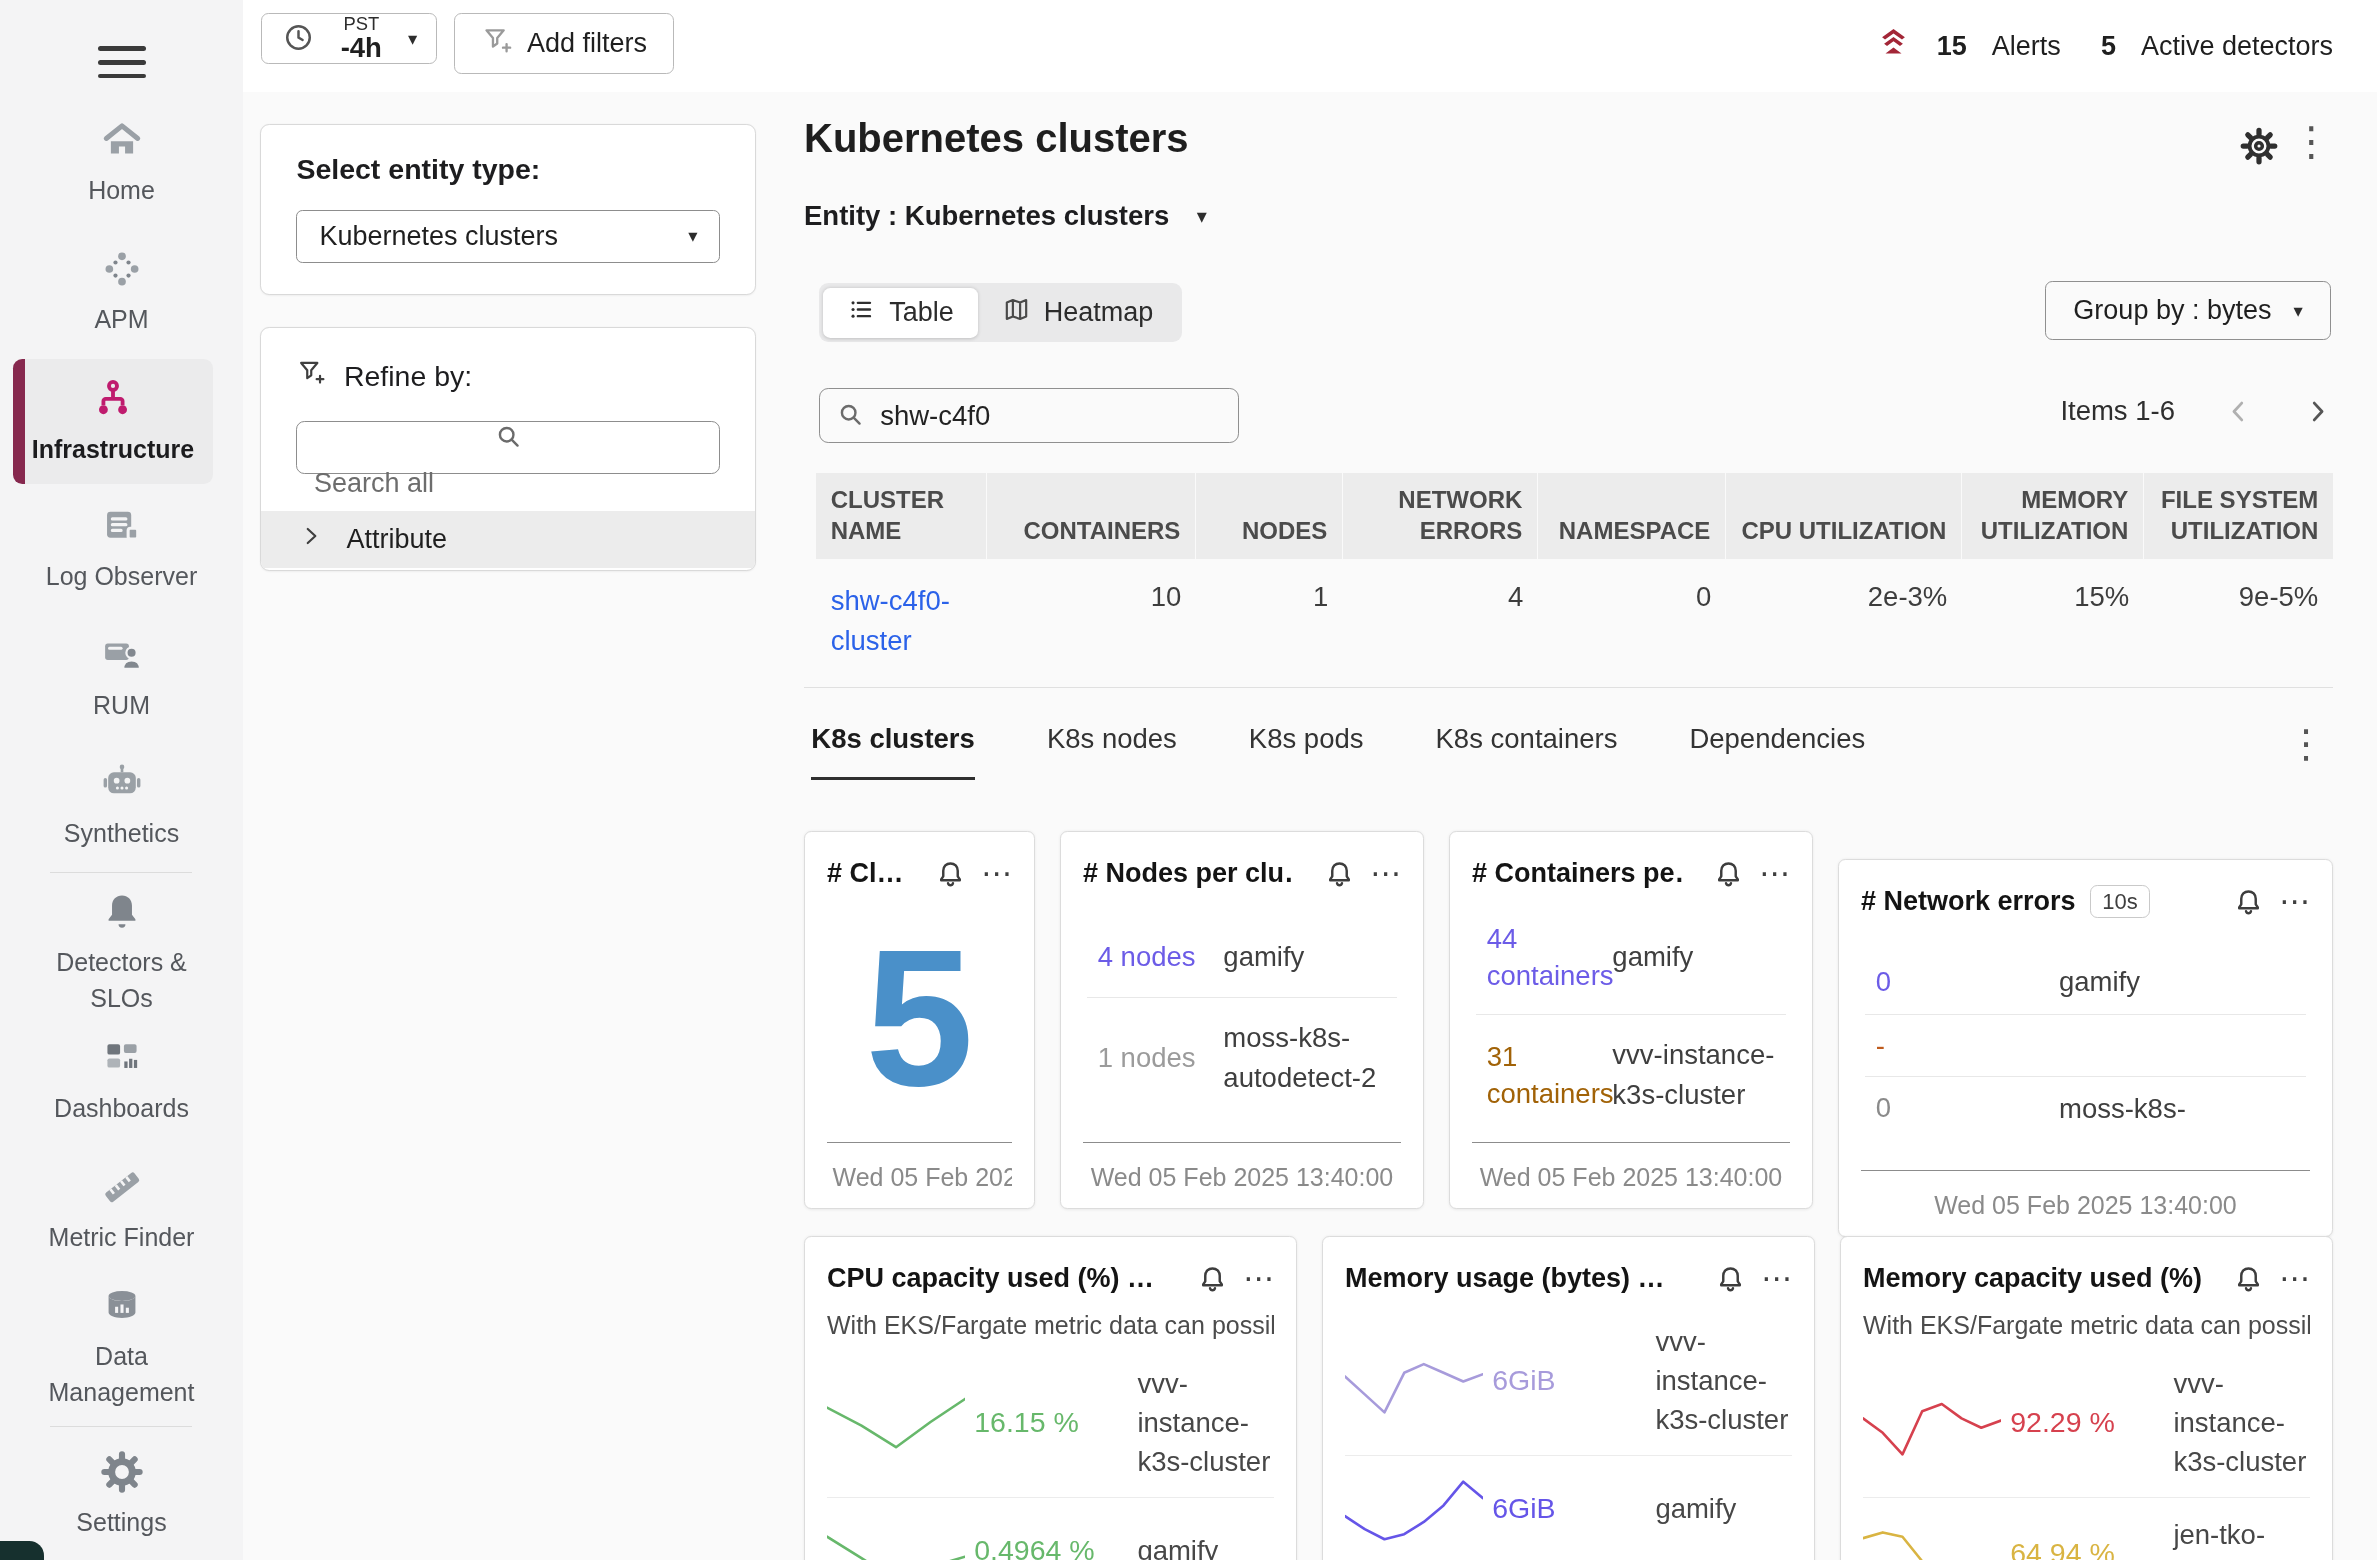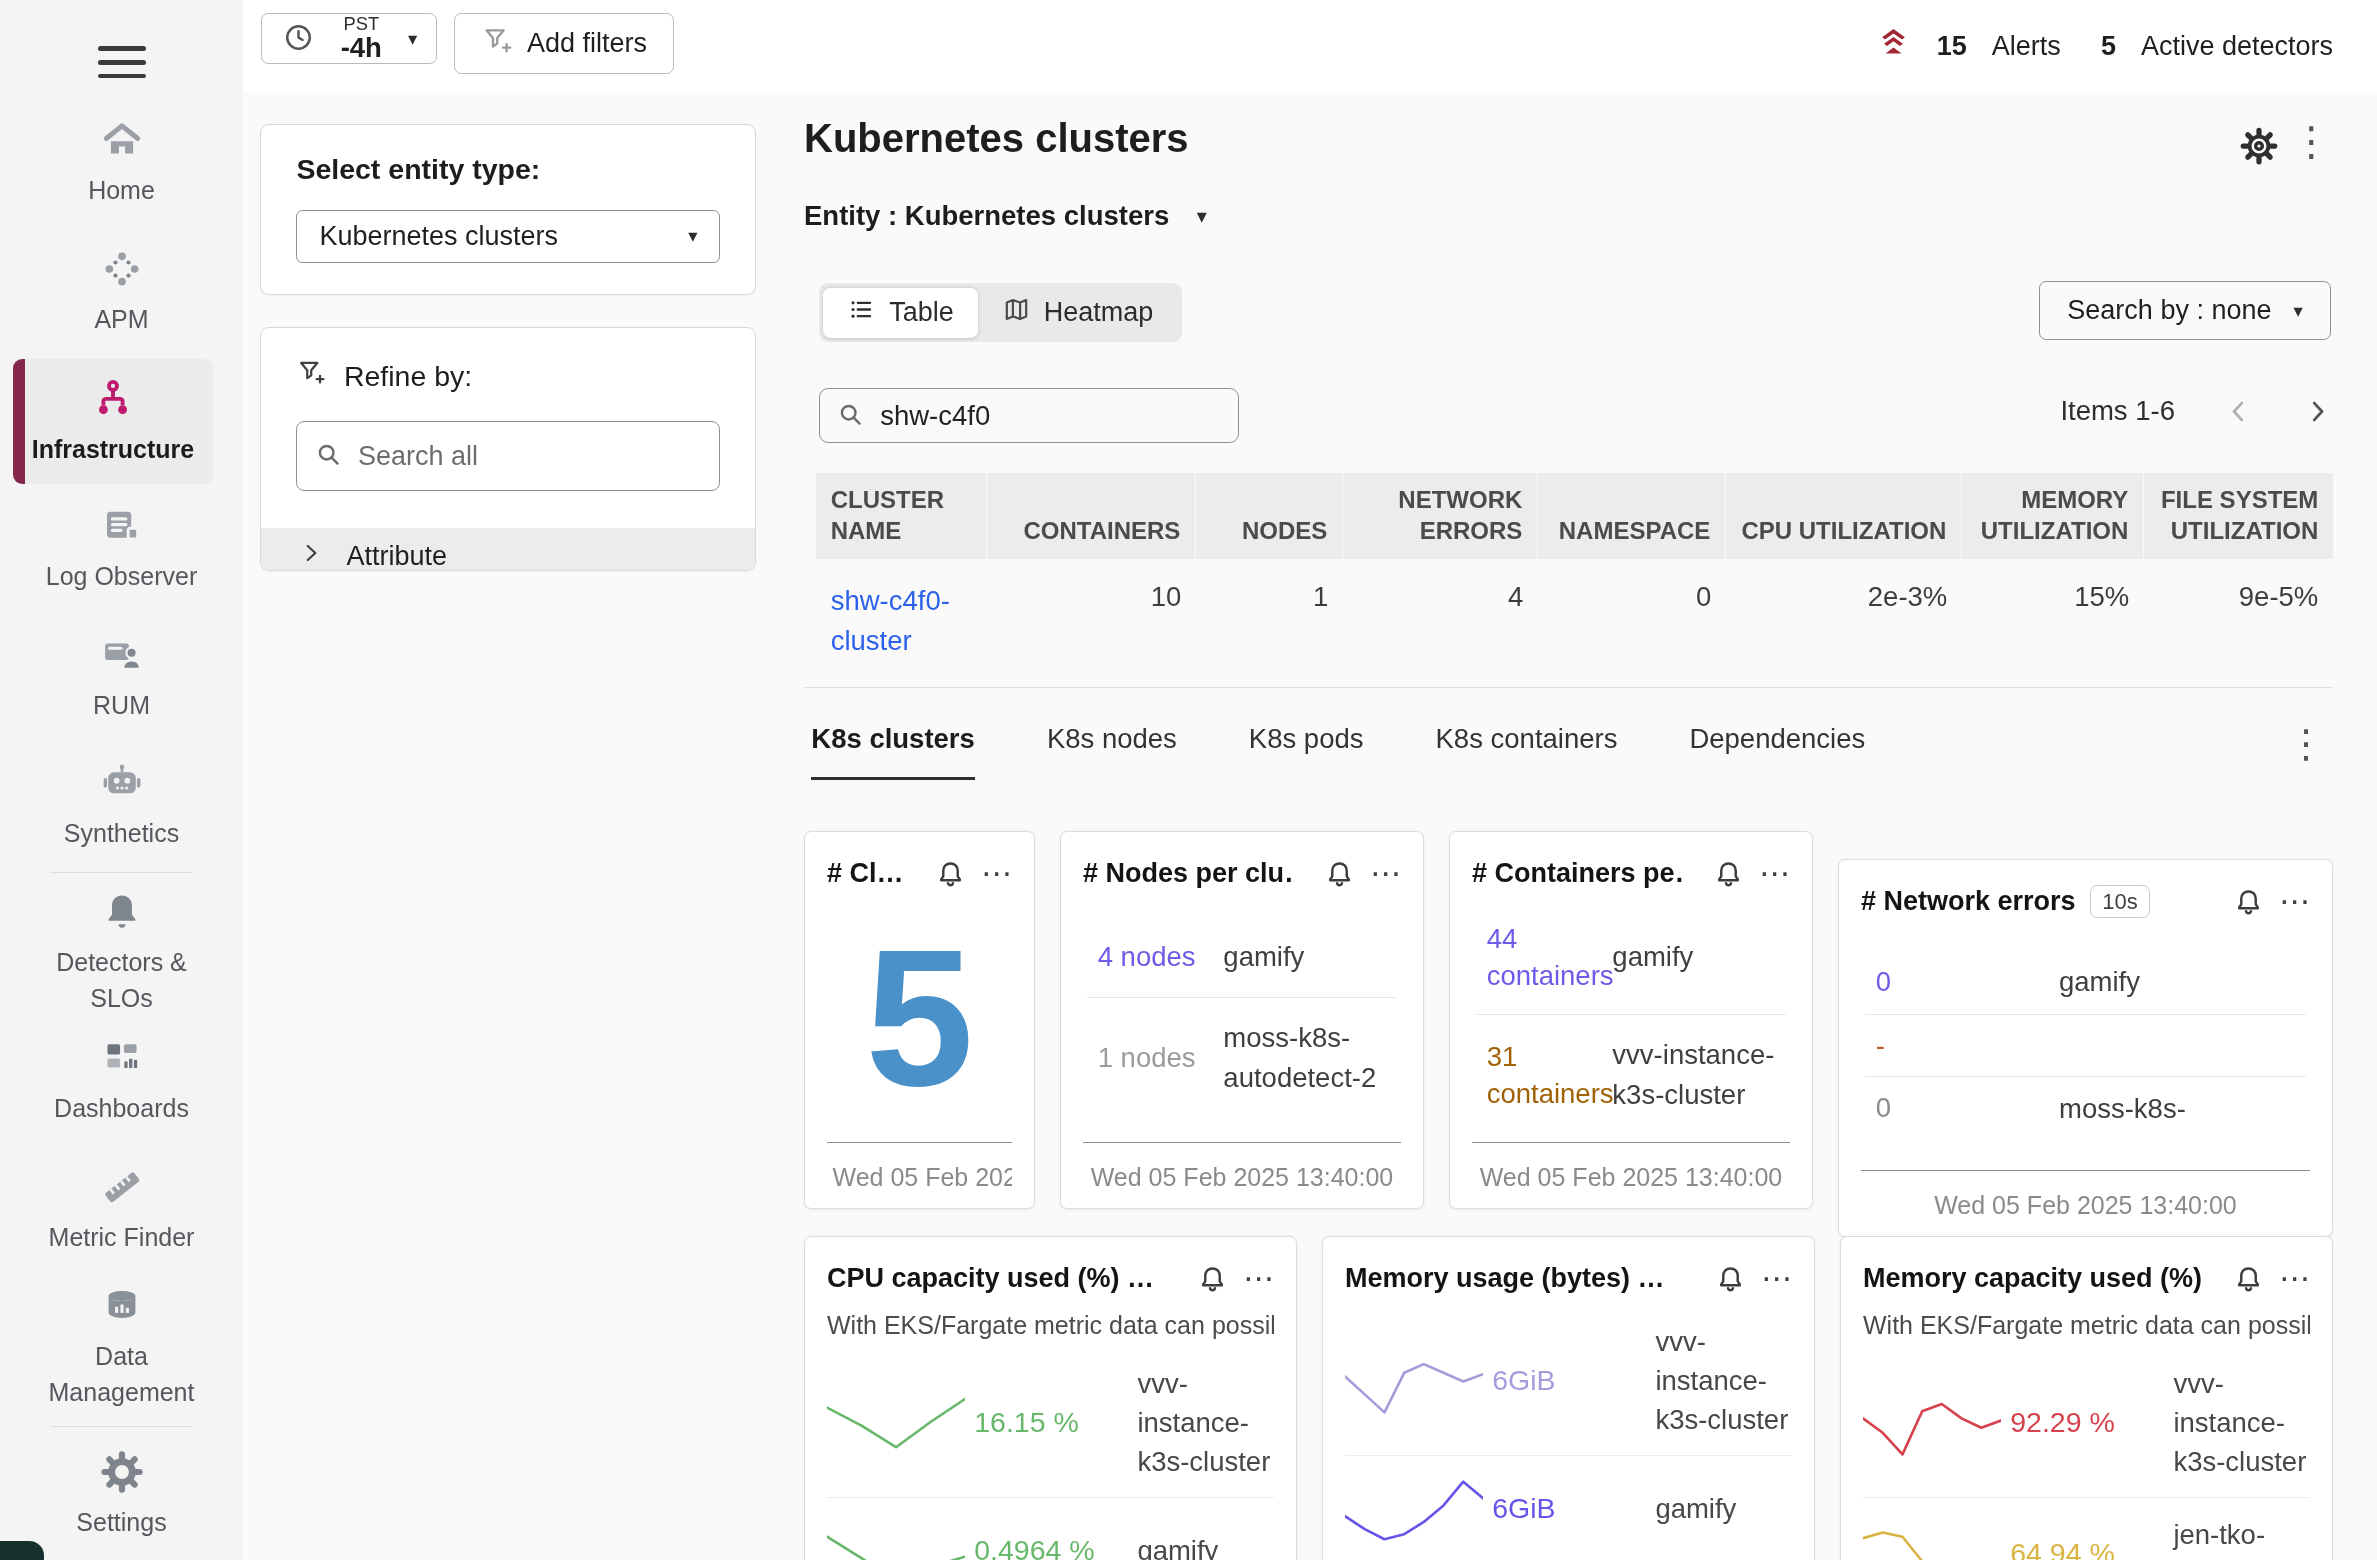--- a/index.html
+++ b/index.html
@@ -39,21 +39,21 @@
   .fcard{position:absolute;left:17.4px;width:496px;background:#fff;border:0.9px solid #d9d9d9;border-radius:9.2px;
          box-shadow:0 0.9px 1.8px rgba(0,0,0,.05);box-sizing:border-box;overflow:hidden;}
   .fcard1{top:32px;height:171px;padding:27.5px 35px;}
   .fcard1 h2{margin:0 0 24px;font-size:28.5px;color:#1d1d1f;}
   .fselect{height:53px;border:1.8px solid #8d8d8d;border-radius:6.4px;display:flex;align-items:center;padding:0 22px;
            font-size:27px;color:#1f1f1f;cursor:pointer;justify-content:space-between;box-sizing:border-box;}
   .fcard2{top:235px;height:244px;}
   .fpad{padding:29px 35px 0;}
   .refine-head{display:flex;align-items:center;gap:16.5px;font-size:28.5px;color:#1d1d1f;margin-bottom:26px;}
   .refine-head svg{width:31px;height:31px;}
-  .fsearch{height:70px;border:1.8px solid #8d8d8d;border-radius:8.3px;display:flex;align-items:center;padding:0 16.5px;gap:13px;box-sizing:border-box;}
+  .fsearch{height:53px;border:1.8px solid #8d8d8d;border-radius:8.3px;display:flex;align-items:center;padding:0 16.5px;gap:13px;box-sizing:border-box;flex-direction:column;}
   .fsearch svg{width:29px;height:29px;}
   .fsearch input{border:none;outline:none;background:transparent;font-size:27px;width:100%;color:#222;font-family:inherit;}
   .fsearch input::placeholder{color:#6d6d6d;opacity:1;}
   .attr-row{margin-top:37px;height:57px;background:#ececec;display:flex;align-items:center;gap:22px;padding-left:37px;
             font-size:27px;color:#1f1f1f;cursor:pointer;}
   .attr-row svg{width:26px;height:26px;}
   
   .main{position:absolute;left:561px;top:0;width:1529px;height:1469px;}
   .page-title{position:absolute;left:0;top:24px;font-size:40px;font-weight:bold;color:#1e1e1e;}
   .gear-btn{position:absolute;right:53px;top:33px;width:42px;height:42px;cursor:pointer;}
@@ -386,21 +386,21 @@
         </div>
         <div class="seg-opt">
           <span><svg viewBox="0 0 24 24">
                 <path d="M4 6.2 9 4.2l6 2 5-2v13.6l-5 2-6-2-5 2zM9 4.2v13.6M15 6.2v13.6" stroke="#4a4a4a" stroke-width="1.8" fill="none" stroke-linejoin="round"></path>
               </svg></span>
           <span>Heatmap</span>
         </div>
       </div>
 
       <div class="groupby">
-        <span>Search by : none</span>
+        <span>Group by : bytes</span>
         <span class="caret">▾</span>
       </div>
 
       <div class="tsearch">
         <span><svg viewBox="0 0 24 24">
               <circle cx="10.5" cy="10.5" r="5.6" stroke="#6b6b6b" stroke-width="2" fill="none"></circle>
               <path d="M14.8 14.8 19.5 19.5" stroke="#6b6b6b" stroke-width="2" stroke-linecap="round"></path>
             </svg></span>
         <input type="text" value="shw-c4f0" style="">
       </div>

